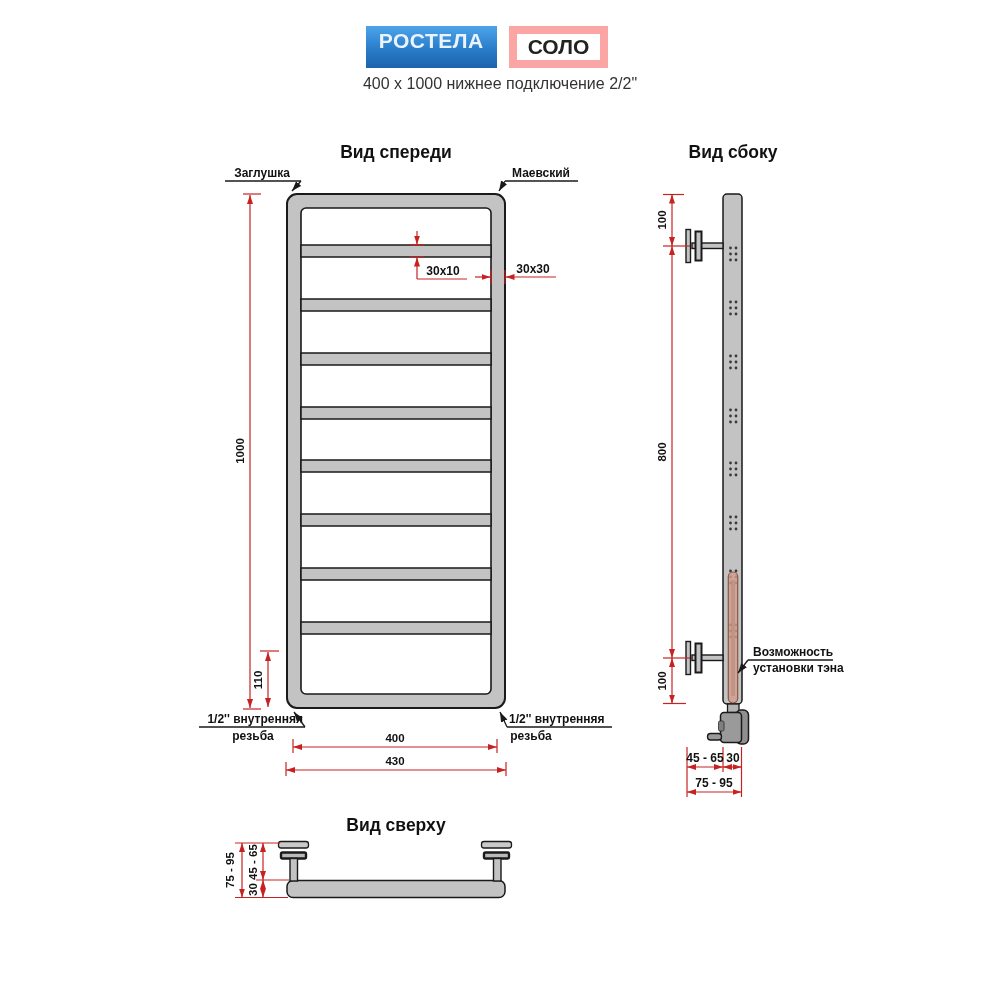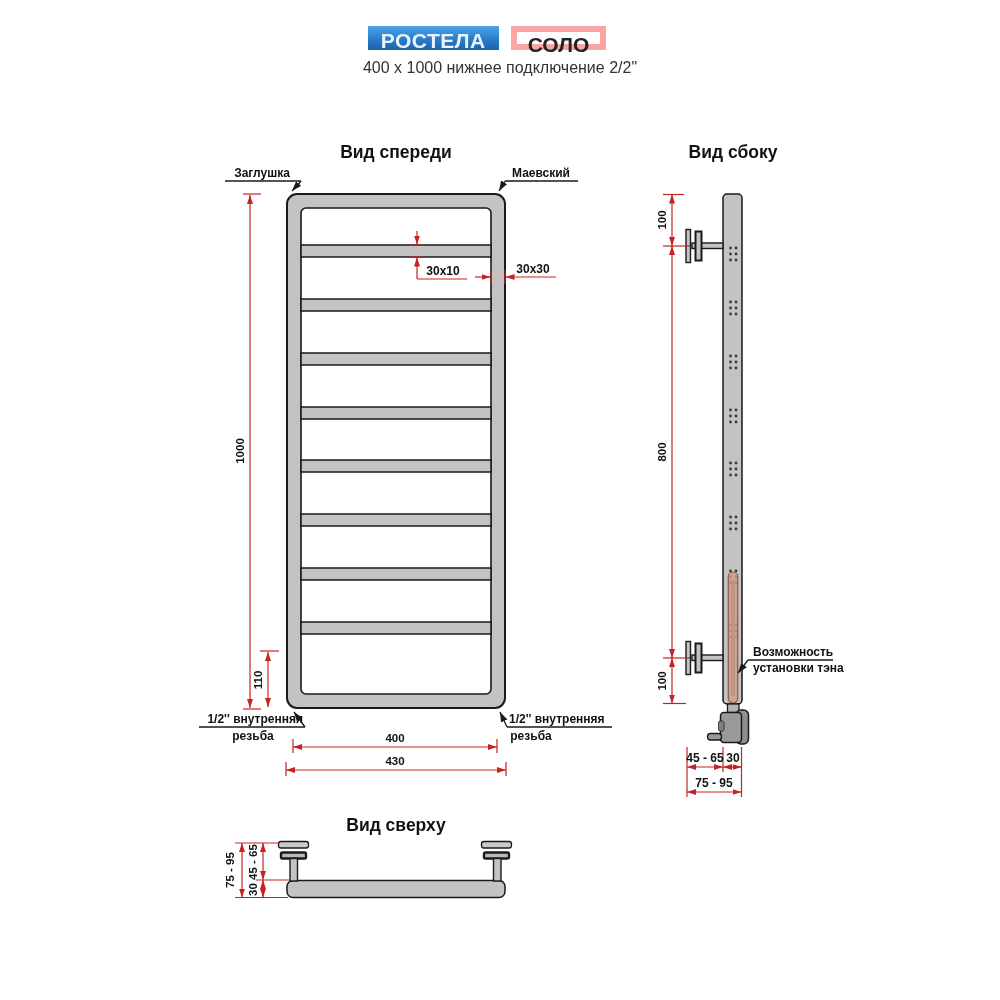--- a/index.html
+++ b/index.html
@@ -1,23 +1,23 @@
 <!DOCTYPE html>
 <html><head>
 <meta charset="utf-8">
 <style>
   html,body{margin:0;padding:0;background:#ffffff;}
   .page{position:relative;width:1000px;height:1000px;background:#fff;overflow:hidden;
         font-family:"Liberation Sans",sans-serif;}
   .header{position:absolute;top:26px;left:0;width:100%;text-align:center;}
-  .logo{display:inline-flex;gap:12px;align-items:stretch;height:24px;position:relative;left:-13px;}
+  .logo{display:inline-flex;gap:12px;align-items:stretch;height:42px;position:relative;left:-13px;}
   .brand{background:linear-gradient(180deg,#4da4ea 0%,#2a7cc9 55%,#1b63ad 100%);
          color:#eaf4ff;font-weight:700;font-size:21px;line-height:30px;
          padding:0 13px;letter-spacing:.5px;}
-  .model{border:6px solid #fca5a5;color:#222;background:#fff;font-weight:700;
+  .model{border:8px solid #fca5a5;color:#222;background:#fff;font-weight:700;
          font-size:21px;line-height:26px;padding:0 11px;}
   .subtitle{margin-top:7px;font-size:16px;color:#333;}
   svg.drawing{position:absolute;left:0;top:0;width:1000px;height:1000px;}
   .tube{fill:#c3c3c3;stroke:#1a1a1a;stroke-width:1.5;}
   .frame{stroke-width:2;}
   .dim{stroke:#c62222;stroke-width:1.2;fill:none;}
   .leader{stroke:#1a1a1a;stroke-width:1.3;fill:none;}
   .dimtxt{fill:#111;font-family:"Liberation Sans",sans-serif;font-weight:700;font-size:11.5px;}
   .lbltxt{fill:#111;font-family:"Liberation Sans",sans-serif;font-weight:700;font-size:12px;}
   .title{fill:#111;font-family:"Liberation Sans",sans-serif;font-weight:700;font-size:17.5px;}

